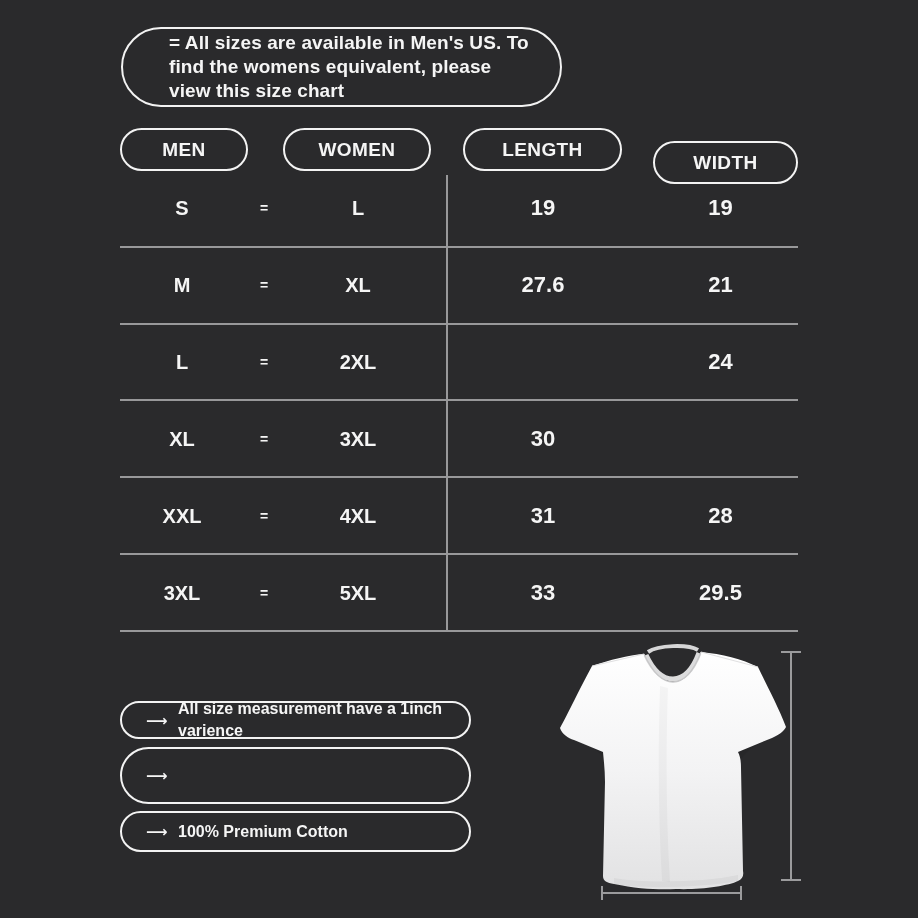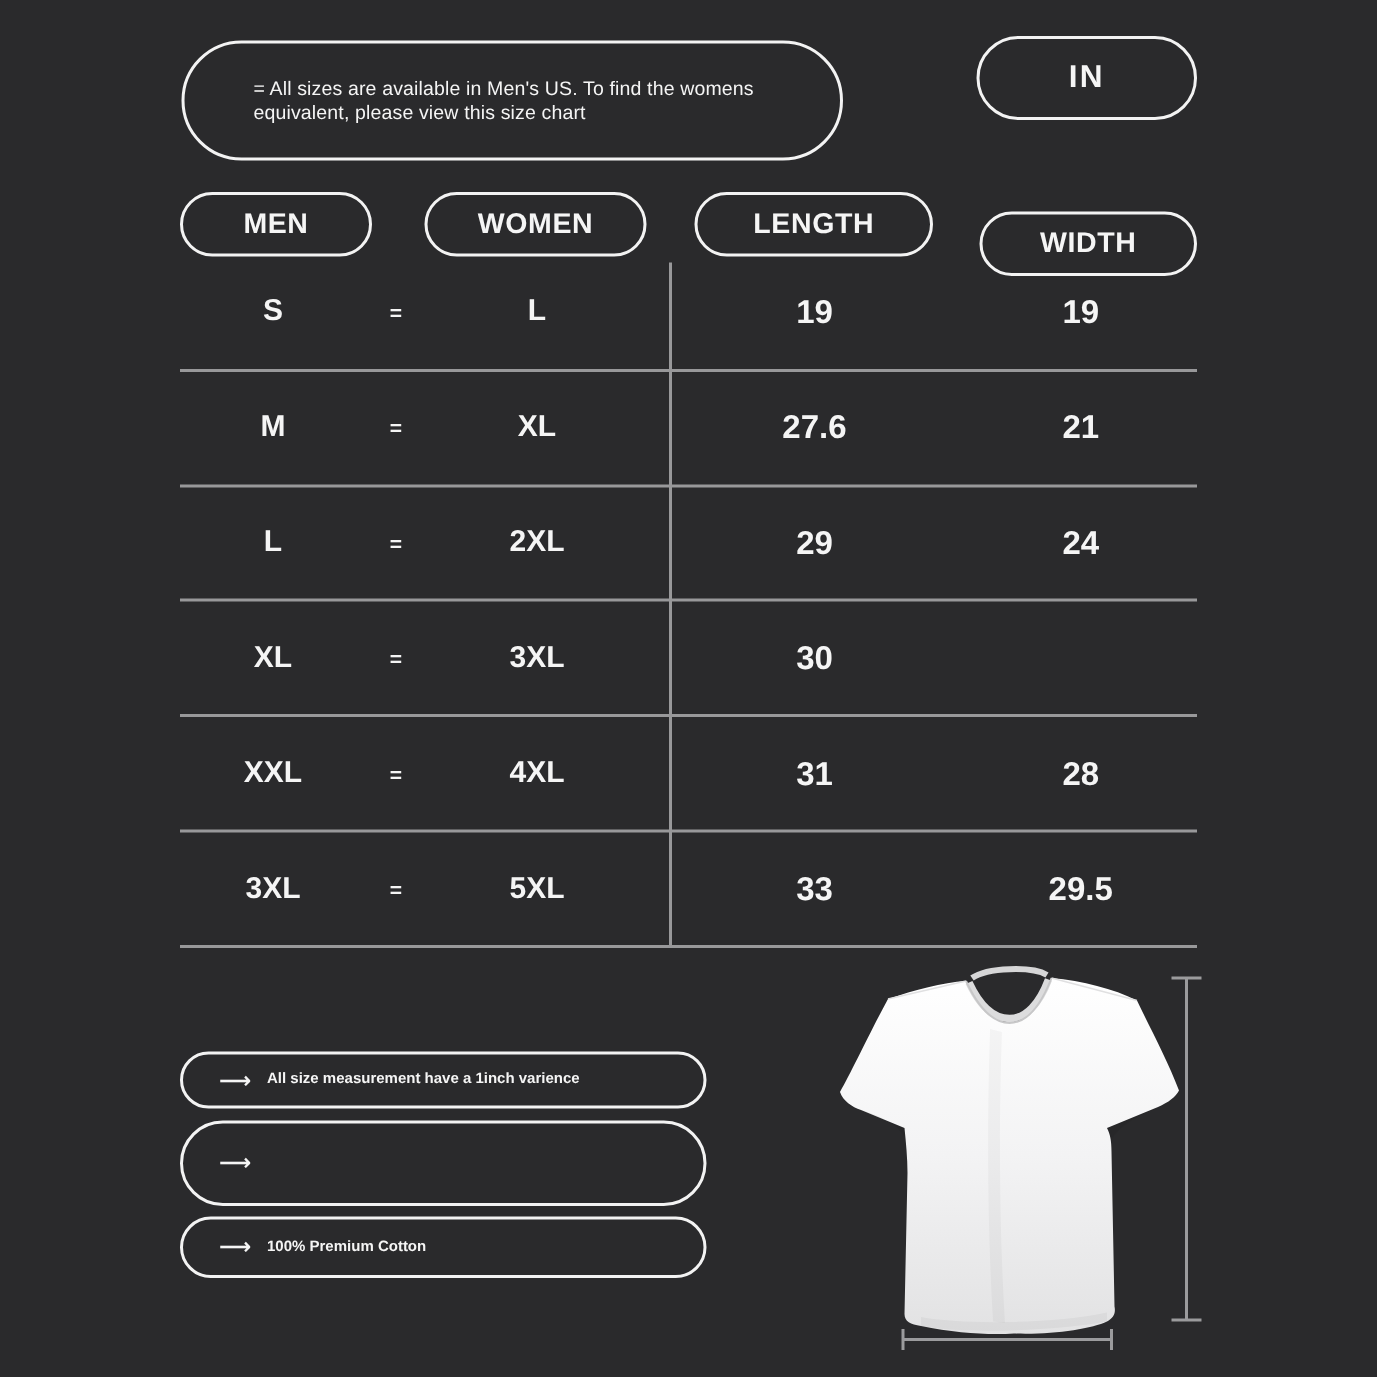--- a/index.html
+++ b/index.html
@@ -23,21 +23,21 @@
   }
 
   
   .note-pill{
     left:121px;top:27px;width:441px;height:80px;
     border-radius:40px;
     justify-content:flex-start;
   }
   .note-pill .note-text{
     margin-left:46px;margin-right:24px;
-    font-size:13px;line-height:1.26;font-weight:normal;
+    font-size:19px;line-height:1.26;font-weight:bold;
     letter-spacing:0.1px;
   }
 
   
   .in-pill{left:651px;top:24px;width:147px;height:56px;}
   .in-pill .in-text{font-size:21px;font-weight:bold;letter-spacing:1.5px;}
 
   
   .hdr{top:128px;height:43px;font-weight:bold;font-size:19px;letter-spacing:0.4px;font-stretch:condensed;}
   .hdr-men{left:120px;width:128px;align-items:center;}
@@ -78,38 +78,35 @@
   .info-1{top:701px;height:38px;}
   .info-2{top:747px;height:57px;}
   .info-3{top:811px;height:41px;}
   .info-pill .arrow{
     margin-left:24px;width:26px;
     font-size:15px;font-weight:bold;flex:0 0 auto;
     line-height:1;
   }
   .info-pill .info-text{
     margin-left:6px;margin-right:16px;
-    font-size:10px;font-weight:bold;line-height:1.35;
+    font-size:16px;font-weight:bold;line-height:1.35;
   }
 
   
   .tshirt-wrap{position:absolute;left:540px;top:636px;width:270px;height:282px;}
 </style>
 </head>
 <body>
 
 <div class="canvas">
 
   <div class="pill note-pill">
     <div class="note-text">= All sizes are available in Men's US. To find the womens equivalent, please view this size chart</div>
   </div>
 
-  <div class="pill in-pill">
-    <div class="in-text">IN</div>
-  </div>
 
   <div class="pill hdr hdr-men">
     <span>MEN</span>
   </div>
   <div class="pill hdr hdr-length">
     <span>LENGTH</span>
   </div>
   <div class="pill hdr hdr-women">
     <span>WOMEN</span>
   </div>
@@ -131,21 +128,20 @@
       <span class="c c-men">M</span>
       <span class="c c-eq">=</span>
       <span class="c c-women">XL</span>
       <span class="c c-len">27.6</span>
       <span class="c c-wid">21</span>
     </div>
     <div class="trow">
       <span class="c c-men">L</span>
       <span class="c c-eq">=</span>
       <span class="c c-women">2XL</span>
-      <span class="c c-len">29</span>
       <span class="c c-wid">24</span>
     </div>
     <div class="trow">
       <span class="c c-men">XL</span>
       <span class="c c-eq">=</span>
       <span class="c c-women">3XL</span>
       <span class="c c-len">30</span>
     </div>
     <div class="trow">
       <span class="c c-men">XXL</span>

